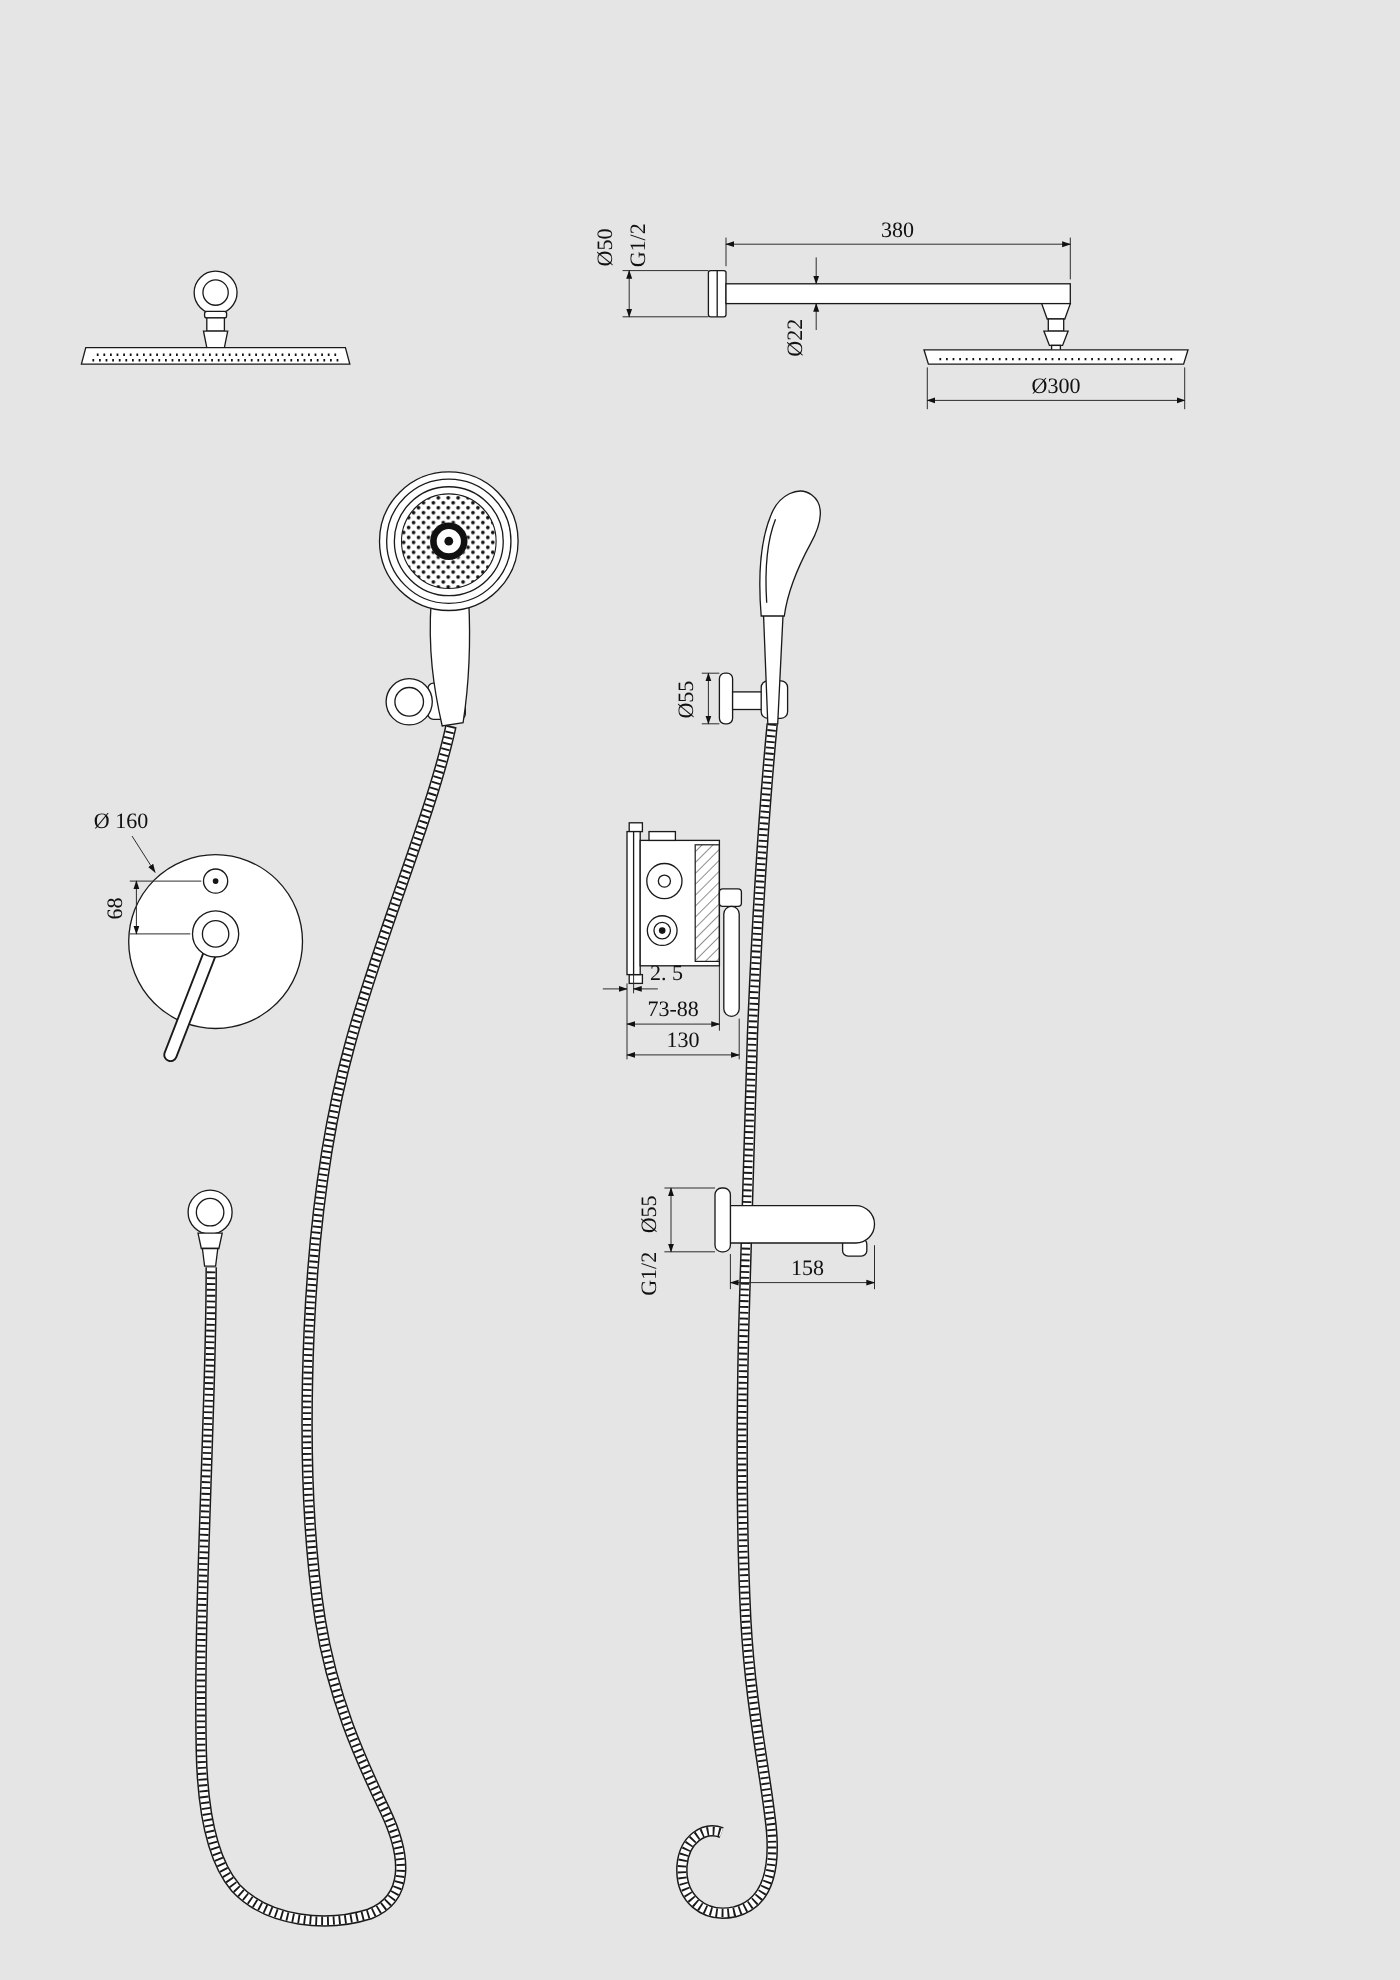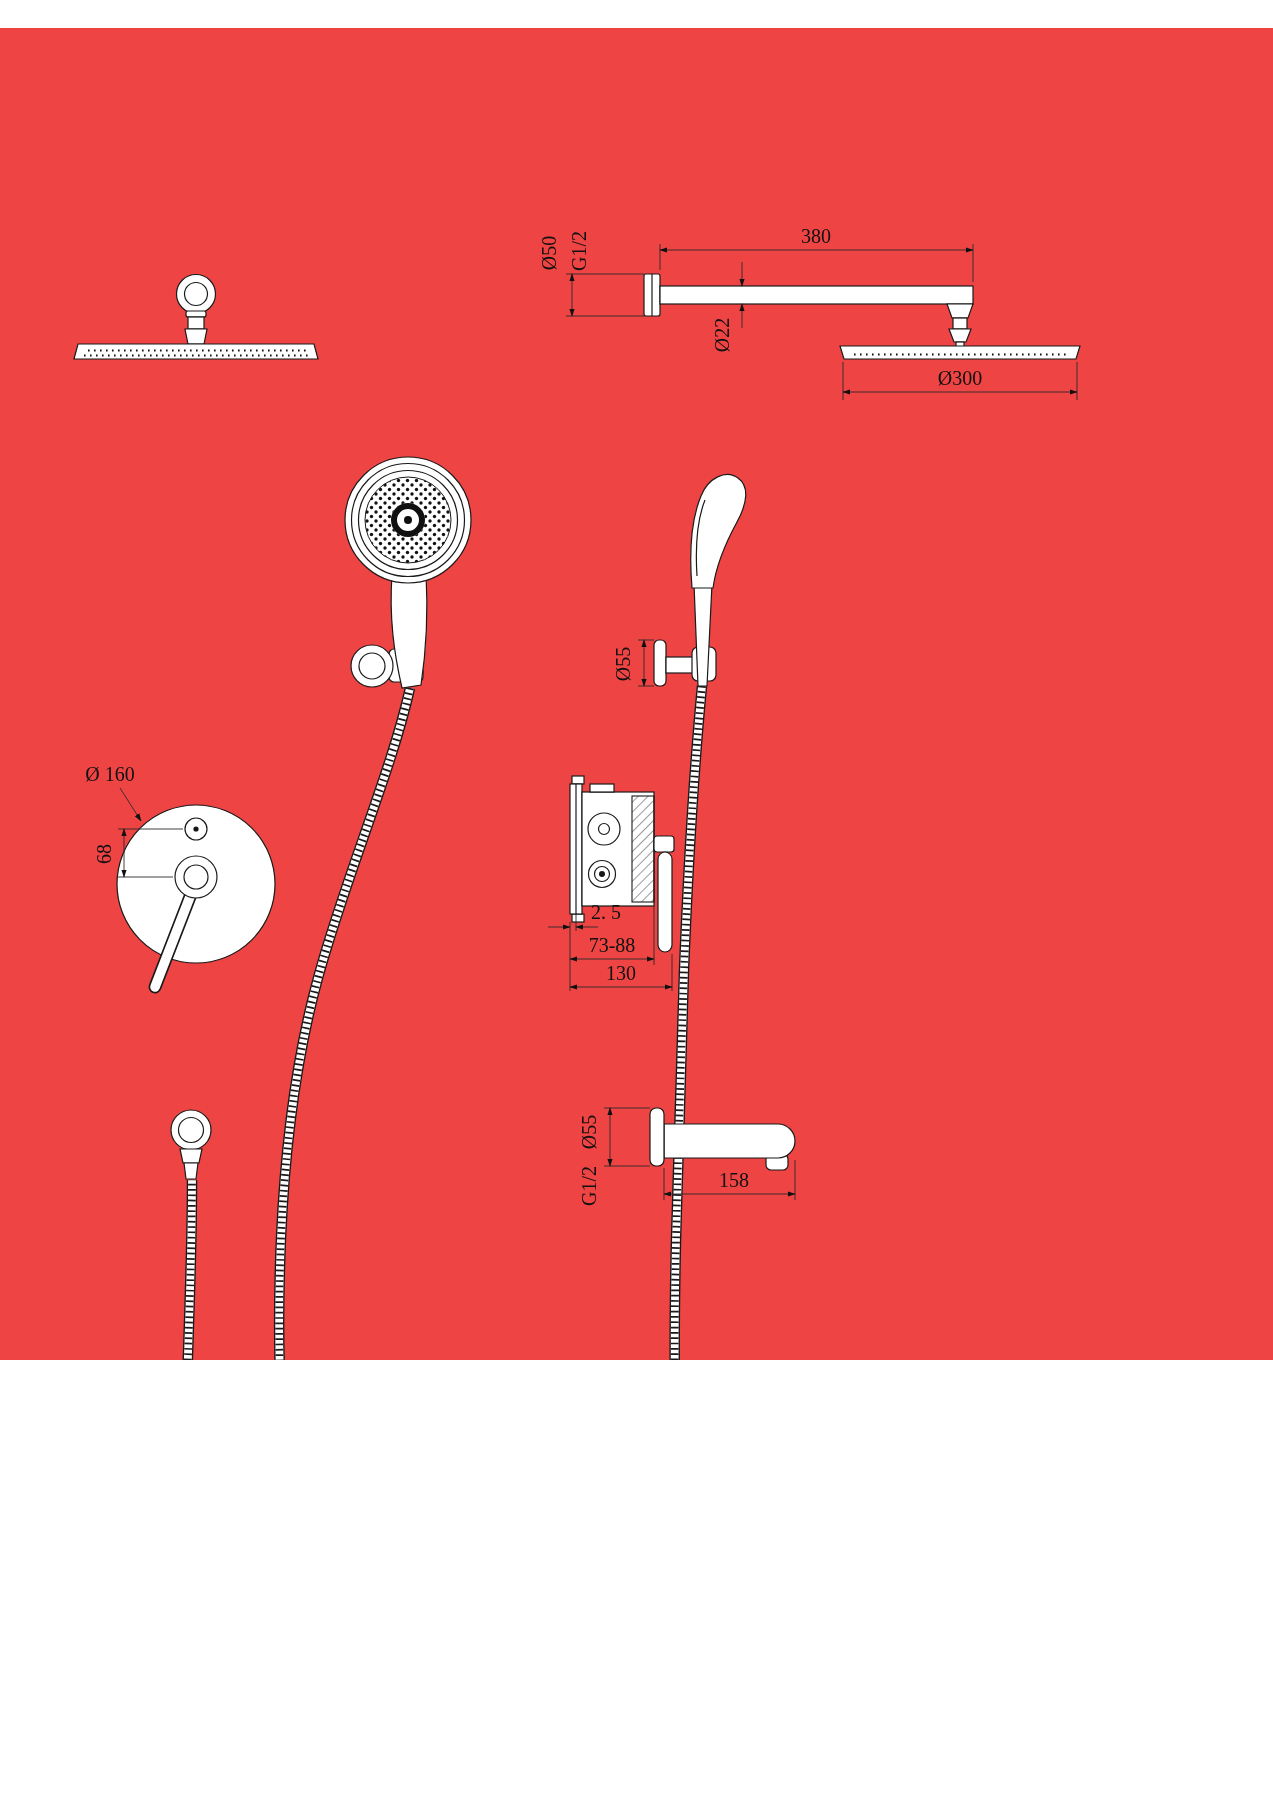--- a/index.html
+++ b/index.html
@@ -1,16 +1,16 @@
 <!DOCTYPE html>
 <html><head>
 <meta charset="utf-8">
 <style>
   html,body{margin:0;padding:0;background:#ffffff;}
-  .page{width:1273px;height:1332px;position:relative;background:#ef4444;overflow:hidden;margin-top:28px;}
+  .page{width:1273px;height:1800px;position:relative;background:#e5e5e5;overflow:hidden;}
   svg{display:block;}
   .ol{fill:#ffffff;stroke:#1a1a1a;stroke-width:1.2;}
   .ln{fill:none;stroke:#1a1a1a;stroke-width:1.2;}
   .dk{fill:#151515;stroke:none;}
   .dl{fill:none;stroke:#2a2a2a;stroke-width:0.9;}
   .noz{fill:none;stroke:#111;stroke-width:2.2;stroke-dasharray:1.6 4.4;}
   .hose-o{fill:none;stroke:#1a1a1a;stroke-width:10.5;}
   .hose-i{fill:none;stroke:#ffffff;stroke-width:7.8;}
   .hose-r{fill:none;stroke:#1a1a1a;stroke-width:7.8;stroke-dasharray:1.7 3.6;}
   .dim-text{font-family:"Liberation Serif","DejaVu Serif",serif;font-size:20px;fill:#111;}

